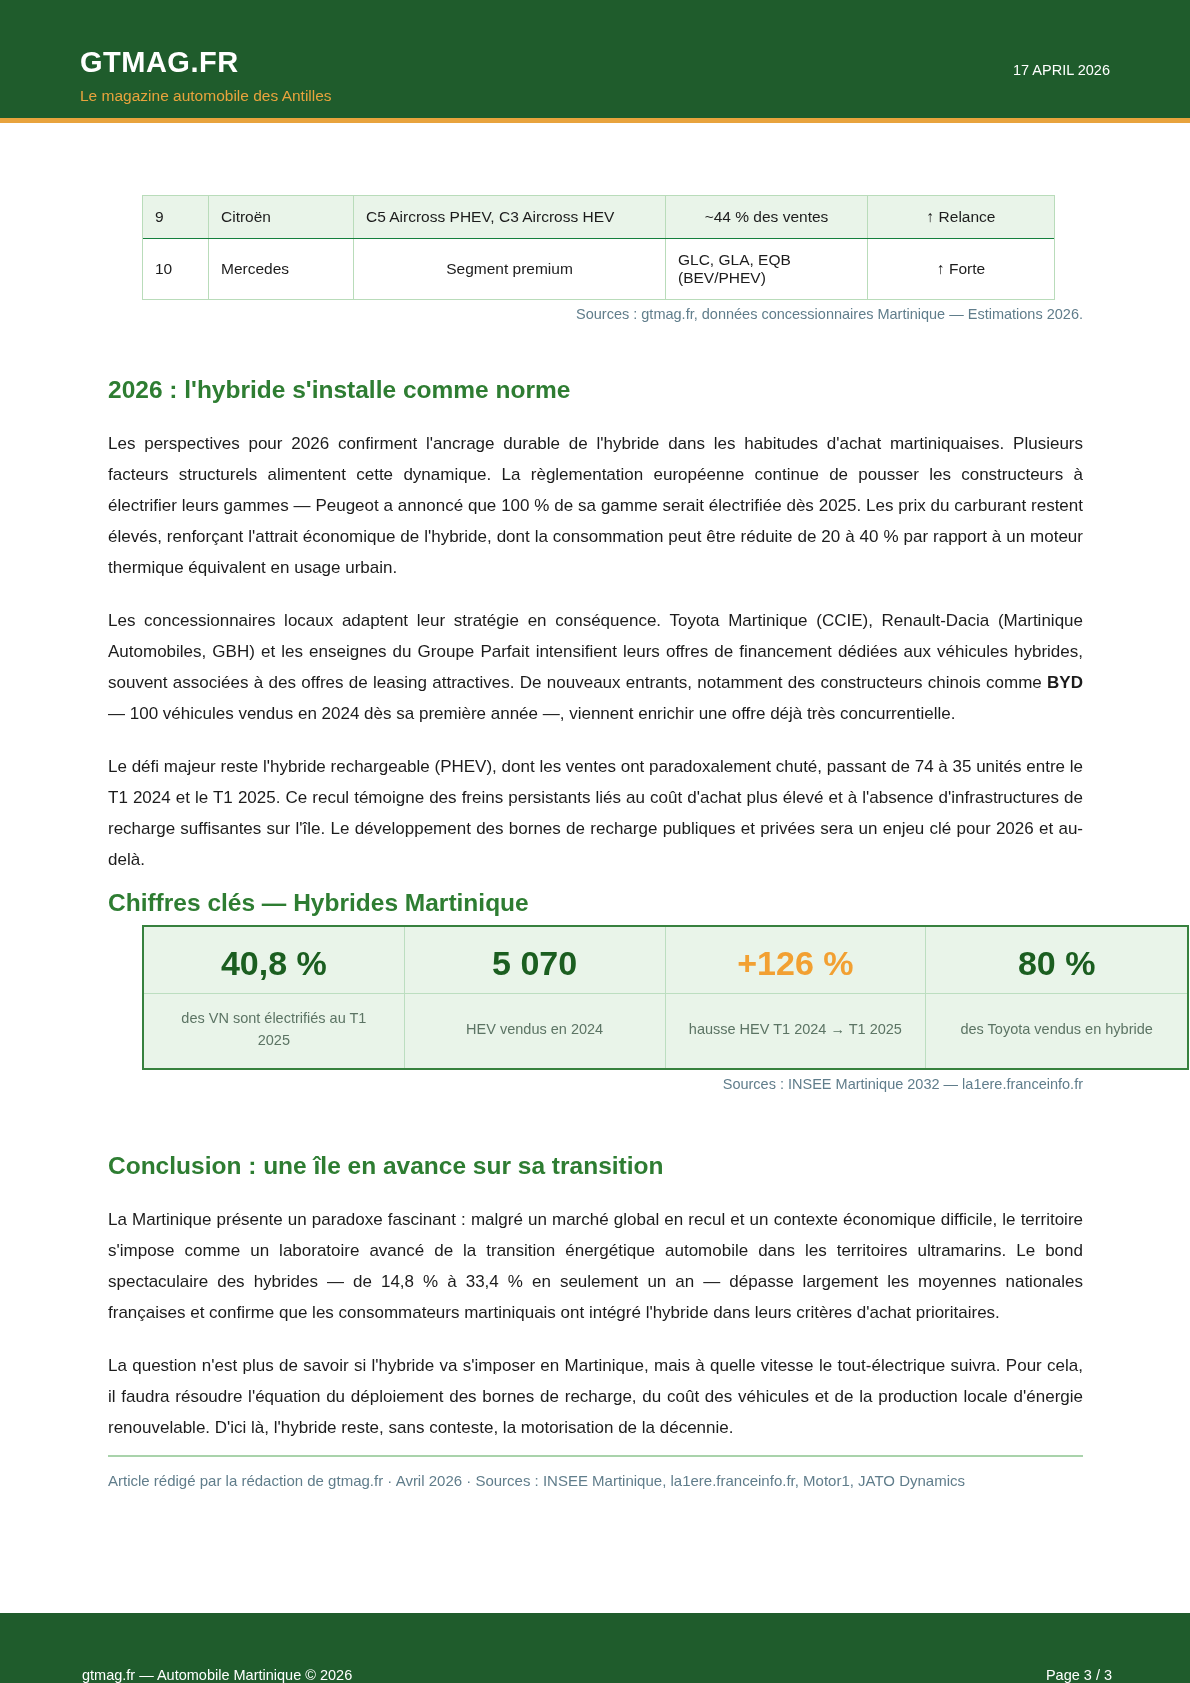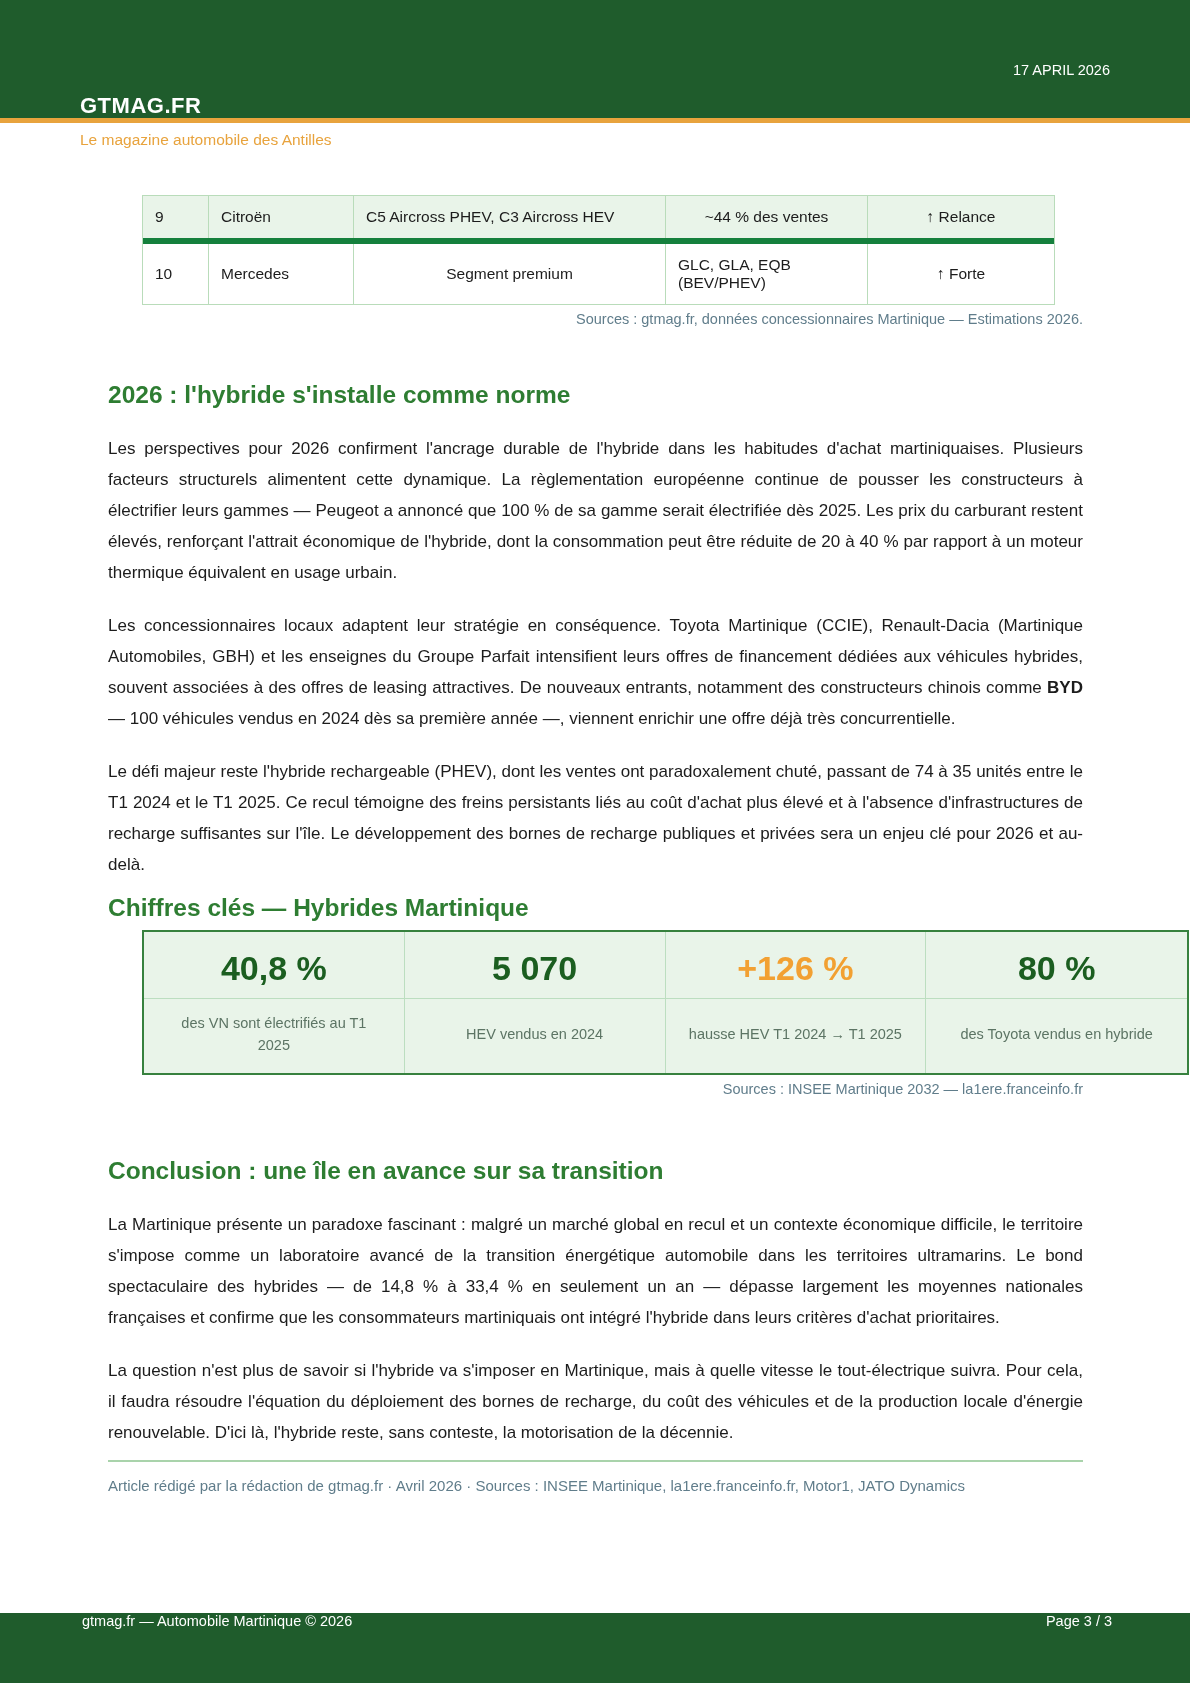--- a/index.html
+++ b/index.html
@@ -8,32 +8,32 @@
     background:#ffffff;
     font-family:"Liberation Sans", sans-serif;
     color:#1c1c1c;
   }
   
   .page-header{
     height:118px;background:#1f5c2c;border-bottom:5px solid #e8a33d;
     padding:0 80px;display:flex;justify-content:space-between;
   }
   .header-left{padding-top:46px;}
-  .brand-title{color:#ffffff;font-size:22px;font-weight:bold;letter-spacing:.5px;line-height:32px;margin-top:44px;}
+  .brand-title{color:#ffffff;font-size:29px;font-weight:bold;letter-spacing:.5px;line-height:32px;}
   .brand-subtitle{color:#e8a33d;font-size:15.5px;margin-top:9px;}
   .header-date{color:#ffffff;font-size:14.5px;align-self:center;margin-top:22px;}
   
   .content{padding:0 107px 0 108px;}
   
   .rank-table{
     margin:72px 0 0 34px;width:913px;box-sizing:border-box;
     border:1px solid #b9dcba;border-collapse:collapse;
   }
   .rank-table .row{display:grid;grid-template-columns:66px 145px 312px 202px 1fr;}
-  .rank-table .row + .row{border-top:6px solid #15803d;}
+  .rank-table .row + .row{border-top:1px solid #15803d;}
   .rank-table .row.tint{background:#e9f4e9;}
   .rank-table .cell{
     padding:12px 10px 12px 12px;font-size:15.5px;line-height:18px;
     border-right:1px solid #b9dcba;display:flex;align-items:center;
   }
   .rank-table .cell:last-child{border-right:none;}
   .rank-table .cell.center{justify-content:center;text-align:center;padding-left:6px;padding-right:6px;}
   .caption{
     margin-top:4px;font-size:14.5px;line-height:20px;color:#607d8b;text-align:right;
   }
@@ -69,21 +69,21 @@
   .separator{
     margin:12px 0 0 0;border:none;border-top:2px solid #a9d3ab;height:0;
   }
   .credits{
     margin-top:13px;font-size:15px;line-height:21px;color:#607d8b;text-align:left;
   }
   
   .page-footer{
     position:absolute;left:0;bottom:0;width:100%;height:70px;background:#1f5c2c;
     box-sizing:border-box;padding:0 78px 0 82px;
-    display:flex;align-items:flex-start;justify-content:space-between;
+    display:flex;align-items:flex-end;justify-content:space-between;
     color:#ffffff;font-size:14.5px;
   }
 </style>
 </head>
 <body>
 
 <header class="page-header">
   <div class="header-left">
     <div class="brand-title">GTMAG.FR</div>
     <div class="brand-subtitle">Le magazine automobile des Antilles</div>

